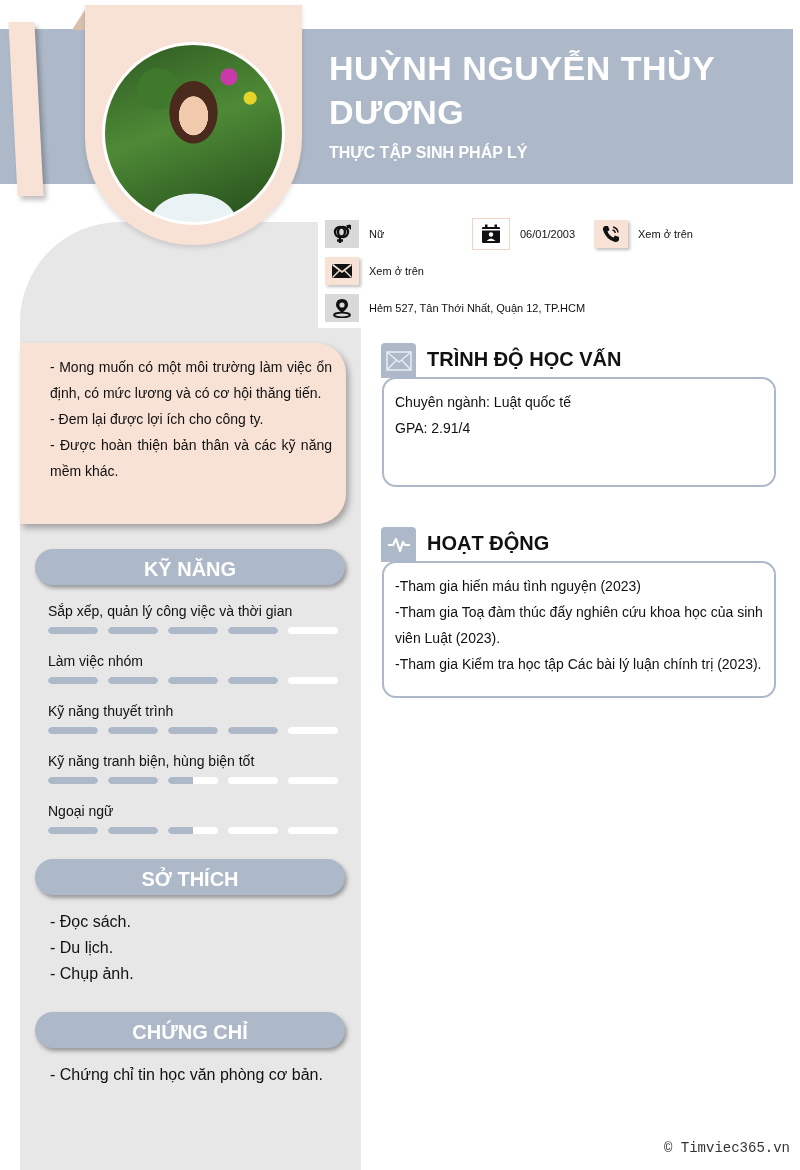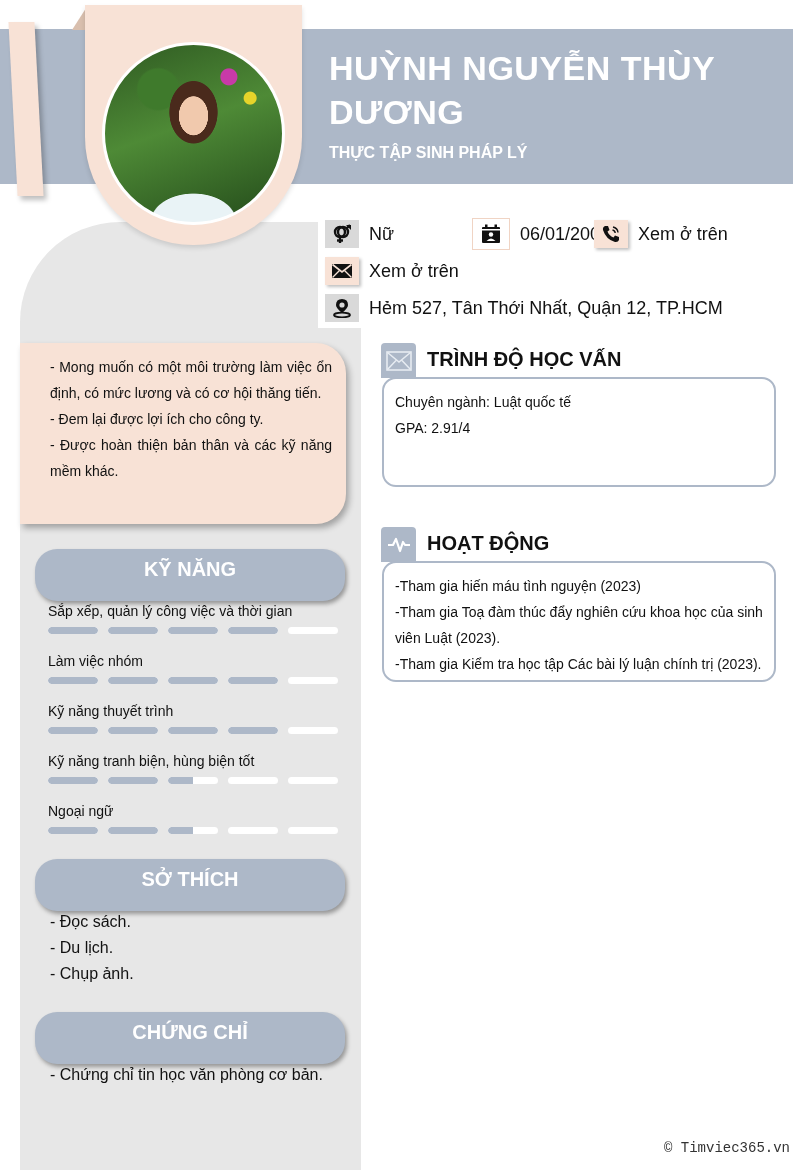--- a/index.html
+++ b/index.html
@@ -39,39 +39,39 @@
     position: absolute; left: 329px; top: 46px; width: 440px;
     font-size: 34px; font-weight: bold; color: #ffffff; line-height: 44px; letter-spacing: 0.5px;
   }
   .job-title { position: absolute; left: 329px; top: 144px; font-size: 16px; font-weight: bold; color: #ffffff; }
 
   .left-panel {
     position: absolute; left: 20px; top: 222px; width: 341px; height: 948px;
     background: #e7e7e7; border-radius: 100px 0 0 0;
   }
   .contact-box { position: absolute; left: 318px; top: 213px; width: 470px; height: 115px; background: #ffffff; }
-  .contact-item { position: absolute; display: flex; align-items: center; font-size: 18px; color: #111; }
+  .contact-item { position: absolute; display: flex; align-items: center; font-size: 11px; color: #111; }
   .cicon {
     width: 34px; height: 28px; display: flex; align-items: center; justify-content: center;
     margin-right: 10px; font-size: 17px;
   }
   .cicon.gray { background: #d9d9d9; }
   .cicon.peach { background: #f8e2d6; box-shadow: 2px 2px 3px rgba(0,0,0,0.25); }
   .cicon.outline { background: #ffffff; border: 1px solid #f0d4c4; width: 38px; height: 32px; margin-right: 10px; }
 
   .objective {
     position: absolute; left: 20px; top: 343px; width: 326px; height: 181px;
     background: #f8e2d6; border-radius: 0 30px 30px 0;
     box-shadow: 3px 4px 6px rgba(0,0,0,0.3);
     padding: 11px 14px 0 30px; font-size: 14px; line-height: 26px; text-align: justify;
   }
   .objective p { margin: 0; }
 
   .pill {
-    position: absolute; left: 35px; width: 310px; height: 52px; background: #adb8c8;
+    position: absolute; left: 35px; width: 310px; height: 36px; background: #adb8c8;
     border-radius: 22px; box-shadow: 2px 3px 4px rgba(0,0,0,0.35);
     color: #ffffff; font-weight: bold; font-size: 20px; text-align: center; line-height: 40px;
   }
   .skill { position: absolute; left: 48px; width: 300px; }
   .skill-name { font-size: 14px; color: #111; height: 20px; }
   .bar-row { display: flex; gap: 10px; margin-top: 4px; }
   .seg { width: 50px; height: 7px; border-radius: 4px; background: #ffffff; position: relative; overflow: hidden; }
   .seg .fill { position: absolute; left: 0; top: 0; bottom: 0; background: #adb8c8; border-radius: 4px 0 0 4px; }
 
   .list { position: absolute; left: 50px; font-size: 16px; line-height: 26px; }
@@ -288,19 +288,19 @@
 </div>
 
 <div class="section-head" style="top:527px;">
   <span class="shead-icon">
     <svg width="24" height="18" viewBox="0 0 24 18">
         <polyline points="1,9 6,9 9,3 13,15 16,6 18,9 23,9" fill="none" stroke="#ffffff" stroke-width="2.2" stroke-linejoin="round"></polyline>
       </svg>
   </span>
   <span class="shead-title">HOẠT ĐỘNG</span>
 </div>
-<div class="sbox" style="top:561px; height:121px;">
+<div class="sbox" style="top:561px; height:137px;">
   <div>-Tham gia hiến máu tình nguyện (2023)</div>
   <div>-Tham gia Toạ đàm thúc đẩy nghiên cứu khoa học của sinh viên Luật (2023).</div>
   <div>-Tham gia Kiểm tra học tập Các bài lý luận chính trị (2023).</div>
 </div>
 
 <div class="footer">© Timviec365.vn</div>
 
 </body></html>

